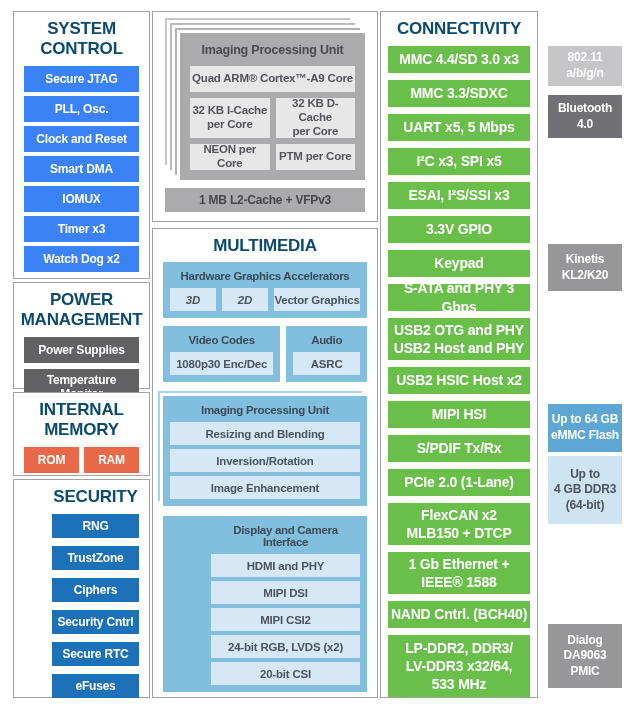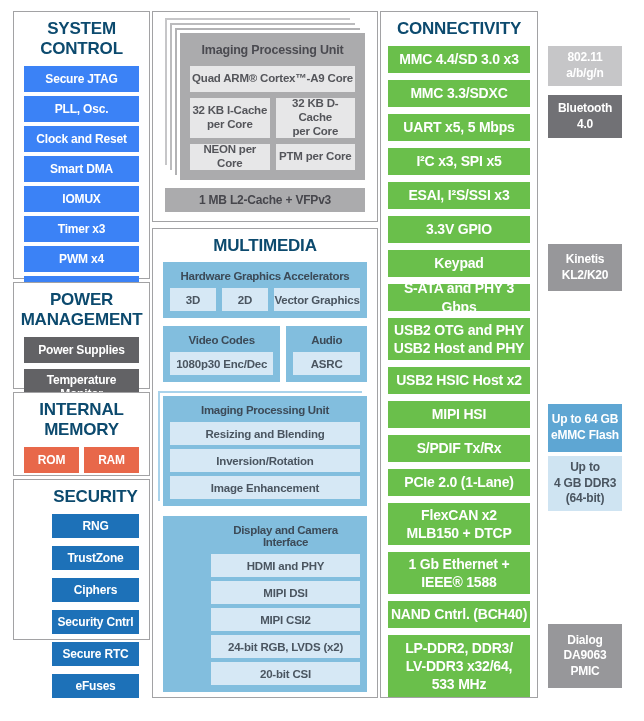--- a/index.html
+++ b/index.html
@@ -3,21 +3,21 @@
 <meta charset="utf-8">
 <style>
   html,body{margin:0;padding:0;background:#fff;}
   .board{position:relative;width:644px;height:721px;background:#fff;
          font-family:"Liberation Sans",sans-serif;font-weight:bold;letter-spacing:-0.2px;}
   .panel{border:1px solid #a2a2a4;background:#fff;box-sizing:border-box;}
   .panel-title{padding-top:7px;text-align:center;font-size:17px;color:#0c4a6e;
                line-height:1.18;white-space:pre-line;}
   
   .col-left{position:absolute;left:13px;top:11px;width:137px;display:flex;flex-direction:column;gap:3px;}
-  .sec-sc{height:268px;}.sec-pm{height:107px;}.sec-im{height:84px;}.sec-sec{height:161px;padding-left:28px;}
+  .sec-sc{height:268px;}.sec-pm{height:107px;}.sec-im{height:84px;}.sec-sec{height:219px;padding-left:28px;}
   .stack{display:flex;flex-direction:column;margin-top:7px;}
   .stack.sc{gap:4px;} .stack.pm{gap:6px;} .stack.sec{gap:8px;}
   .chip{height:26px;margin:0 10px;display:flex;align-items:center;justify-content:center;
         color:#fff;font-size:12px;text-align:center;line-height:1.2;white-space:pre-line;flex:none;}
   .chip.tall{height:36px;}
   .chip.h25{height:24px;}
   .gray{background:#3b82f6;} .dark{background:#626265;}
   .orange{background:#e8684a;} .blue{background:#1d71b8;}
   .mem-row{display:flex;gap:5px;margin:7px 10px 0;}
   .mem-row .chip{margin:0;flex:1;}
@@ -36,59 +36,58 @@
   .cpu-row.last{margin-top:6px;}
   .cpu-row.last .cpu-sub{height:26px;}
   .l2-bar{margin:8px 12px 0;height:24px;background:#ababad;color:#46464c;display:flex;
           align-items:center;justify-content:center;font-size:12px;}
   .panel-mm{margin-top:6px;height:470px;}
   .mm-box{margin:6px 10px 0;background:#82bede;padding:6px 7px 7px;}
   .mm-title{text-align:center;color:#3c4a57;font-size:11.5px;padding:2px 0 6px;letter-spacing:-0.3px;}
   .mm-sub{background:#d6e8f5;color:#4a5560;font-size:11.5px;height:23px;display:flex;
           align-items:center;justify-content:center;text-align:center;white-space:pre-line;}
   .mm-row{display:flex;gap:6px;}
-  .mm-row .mm-sub.fixed{width:46px;} .grow{flex:1;}
+  .mm-row .mm-sub.fixed{width:46px;font-style:italic;} .grow{flex:1;}
   .mm-row2{display:flex;gap:6px;margin:8px 10px 0;}
   .mm-row2 .mm-box{margin:0;} .grow2{flex:1.55;} .grow1{flex:1;}
   .mm-stack{display:flex;flex-direction:column;gap:4px;justify-content:space-between;}
   .stacked{margin-top:14px;box-shadow:-3px -3px 0 #fff,-5px -5px 0 #a9d3eb;}
   .disp{margin-top:10px;padding-left:48px;}
   
   .col-conn{position:absolute;left:380px;top:11px;width:158px;height:687px;
             border:1px solid #a2a2a4;box-sizing:border-box;}
   .conn-stack{margin:7px 7px 0;display:flex;flex-direction:column;gap:7px;}
   .gchip{background:#6abf4b;color:#fff;font-size:14px;display:flex;align-items:center;
          justify-content:center;text-align:center;line-height:1.3;white-space:pre-line;flex:none;}
   .g1{height:27px;} .g2{height:42px;} .g3{height:62px;}
   
   .rbox{position:absolute;left:548px;width:74px;display:flex;align-items:center;justify-content:center;
         text-align:center;color:#fff;font-size:12px;line-height:1.3;white-space:pre-line;}
   .r-wifi{top:46px;height:40px;background:#c6c6c8;}
   .r-bt{top:95px;height:43px;background:#717175;}
   .r-kinetis{top:244px;height:47px;background:#97979a;}
   .r-emmc{top:404px;height:48px;background:#5ea6d3;}
-  .r-ddr3{top:456px;height:55px;background:#cfe4f2;color:#4a5560;}
+  .r-ddr3{top:456px;height:68px;background:#cfe4f2;color:#4a5560;}
   .r-pmic{top:624px;height:64px;background:#97979a;}
 </style>
 </head>
 <body>
 
 <div class="board">
 
   <div class="col-left">
     <section class="panel sec-sc">
       <div class="panel-title">SYSTEM CONTROL</div>
       <div class="stack sc">
         <div class="chip gray">Secure JTAG</div>
         <div class="chip gray">PLL, Osc.</div>
         <div class="chip gray">Clock and Reset</div>
         <div class="chip gray">Smart DMA</div>
         <div class="chip gray">IOMUX</div>
         <div class="chip gray">Timer x3</div>
-        <div class="chip gray">PWM x4</div>
         <div class="chip gray">Watch Dog x2</div>
       </div>
     </section>
 
     <section class="panel sec-pm">
       <div class="panel-title">POWER
 MANAGEMENT</div>
       <div class="stack pm">
         <div class="chip dark">Power Supplies</div>
         <div class="chip dark tall">Temperature

